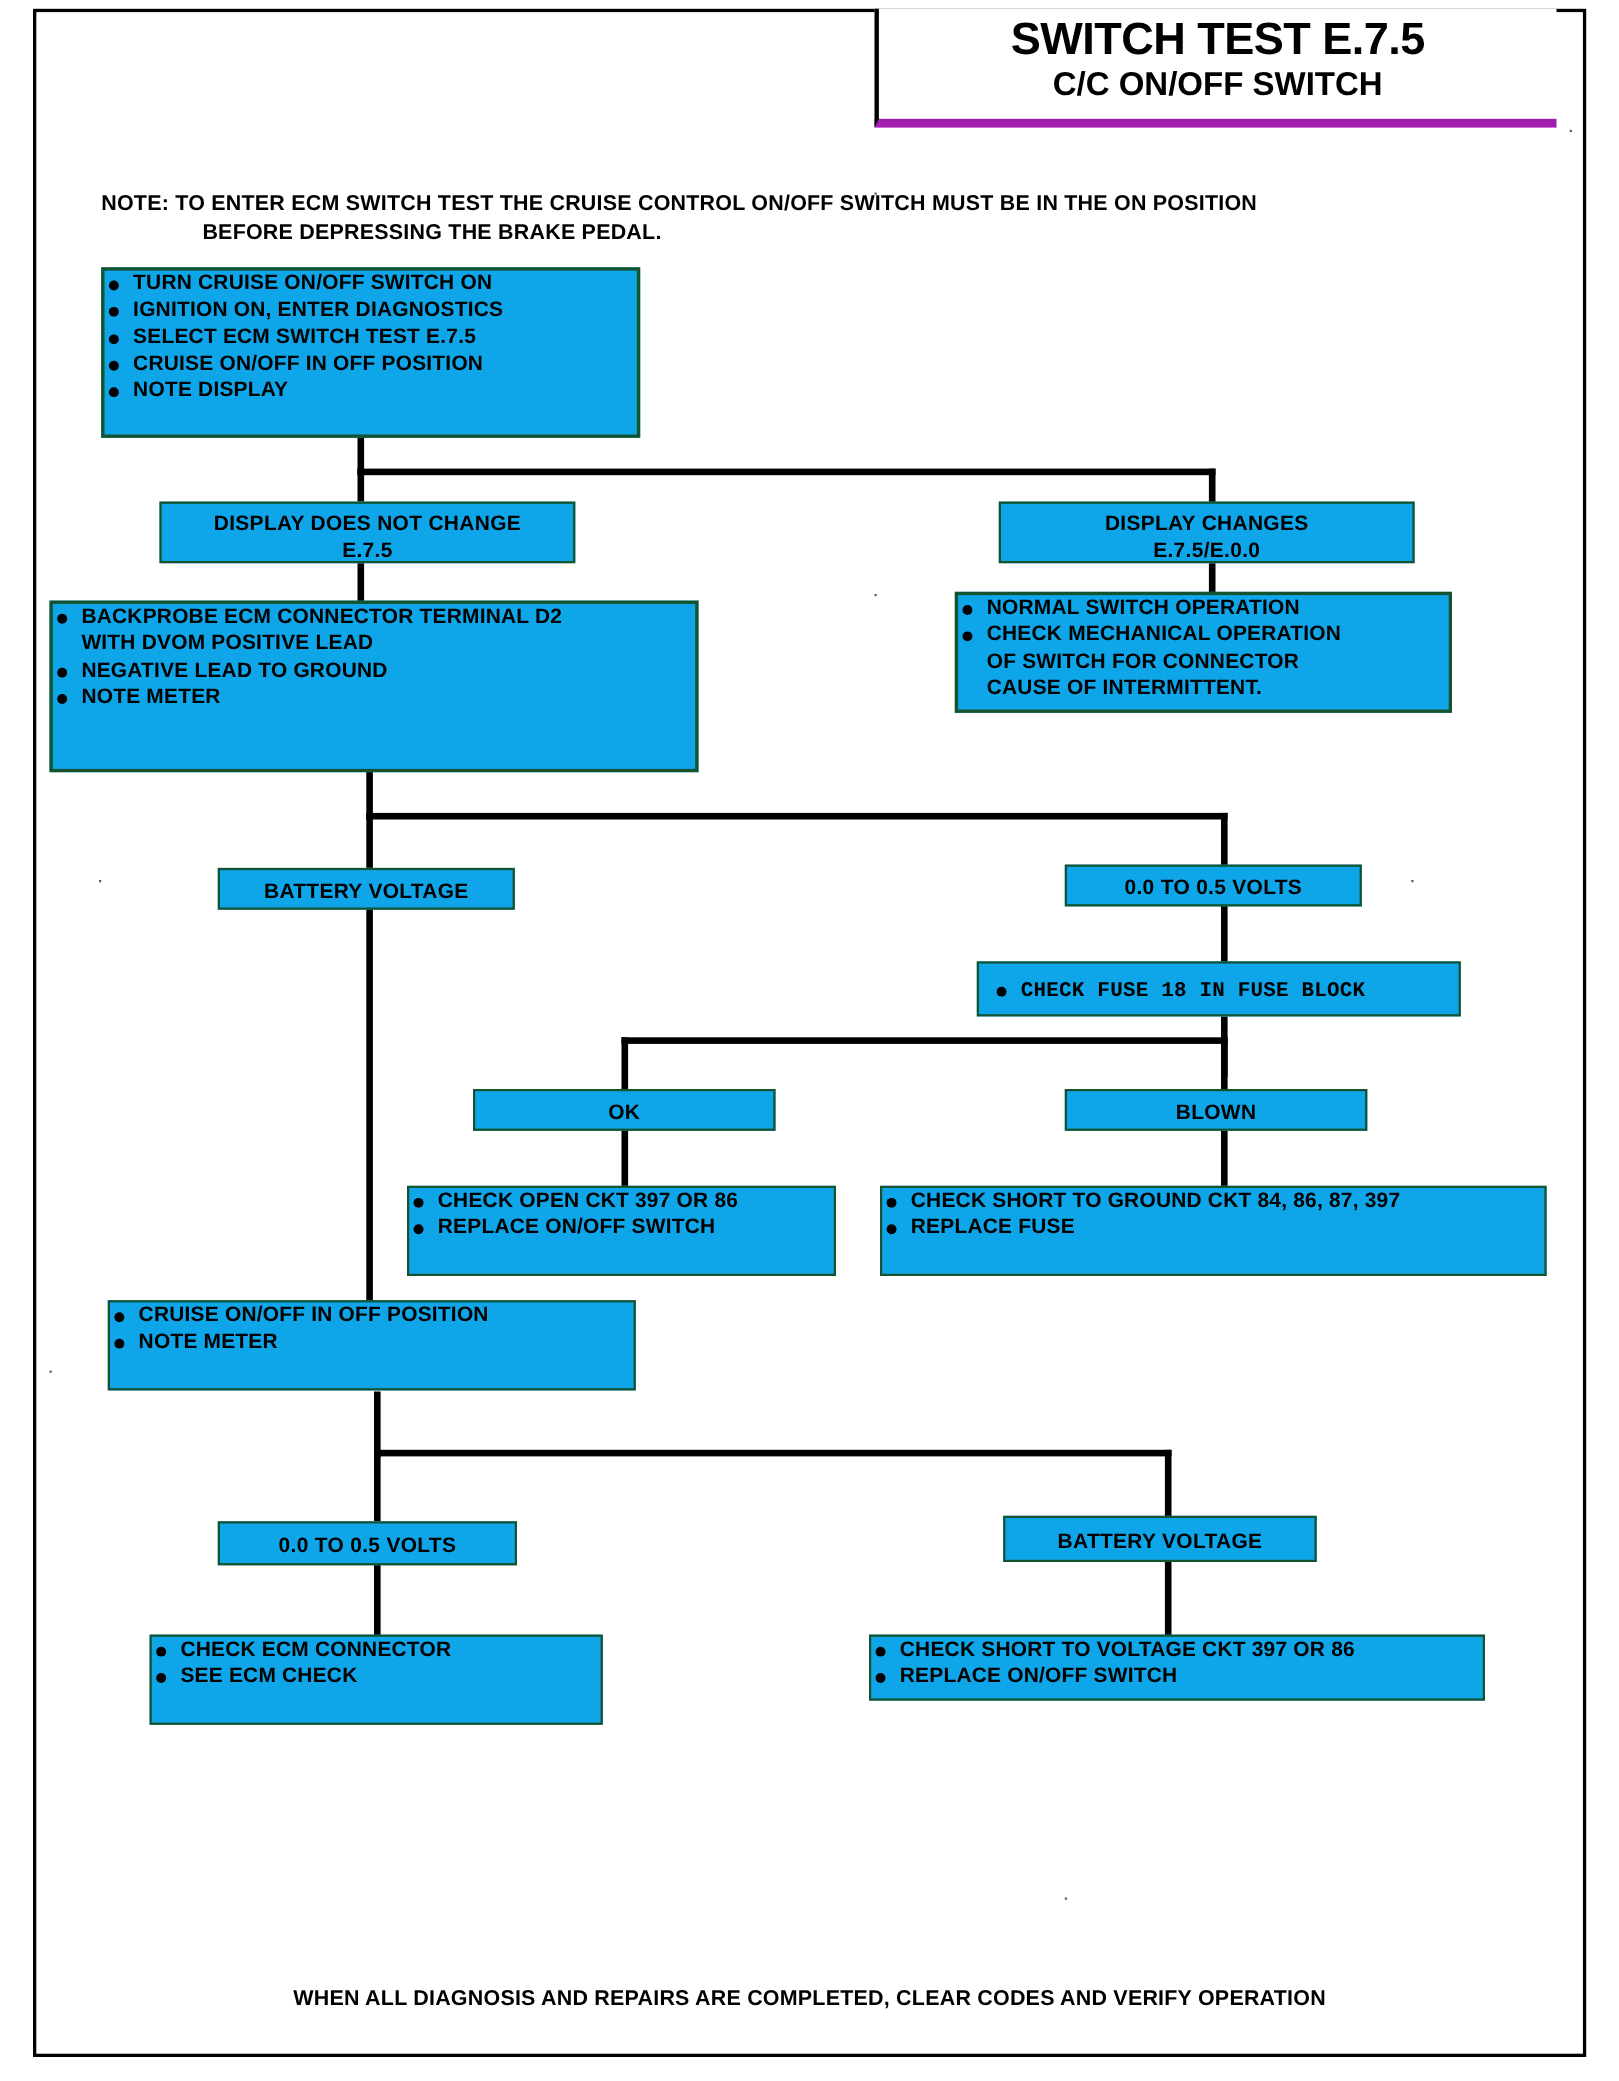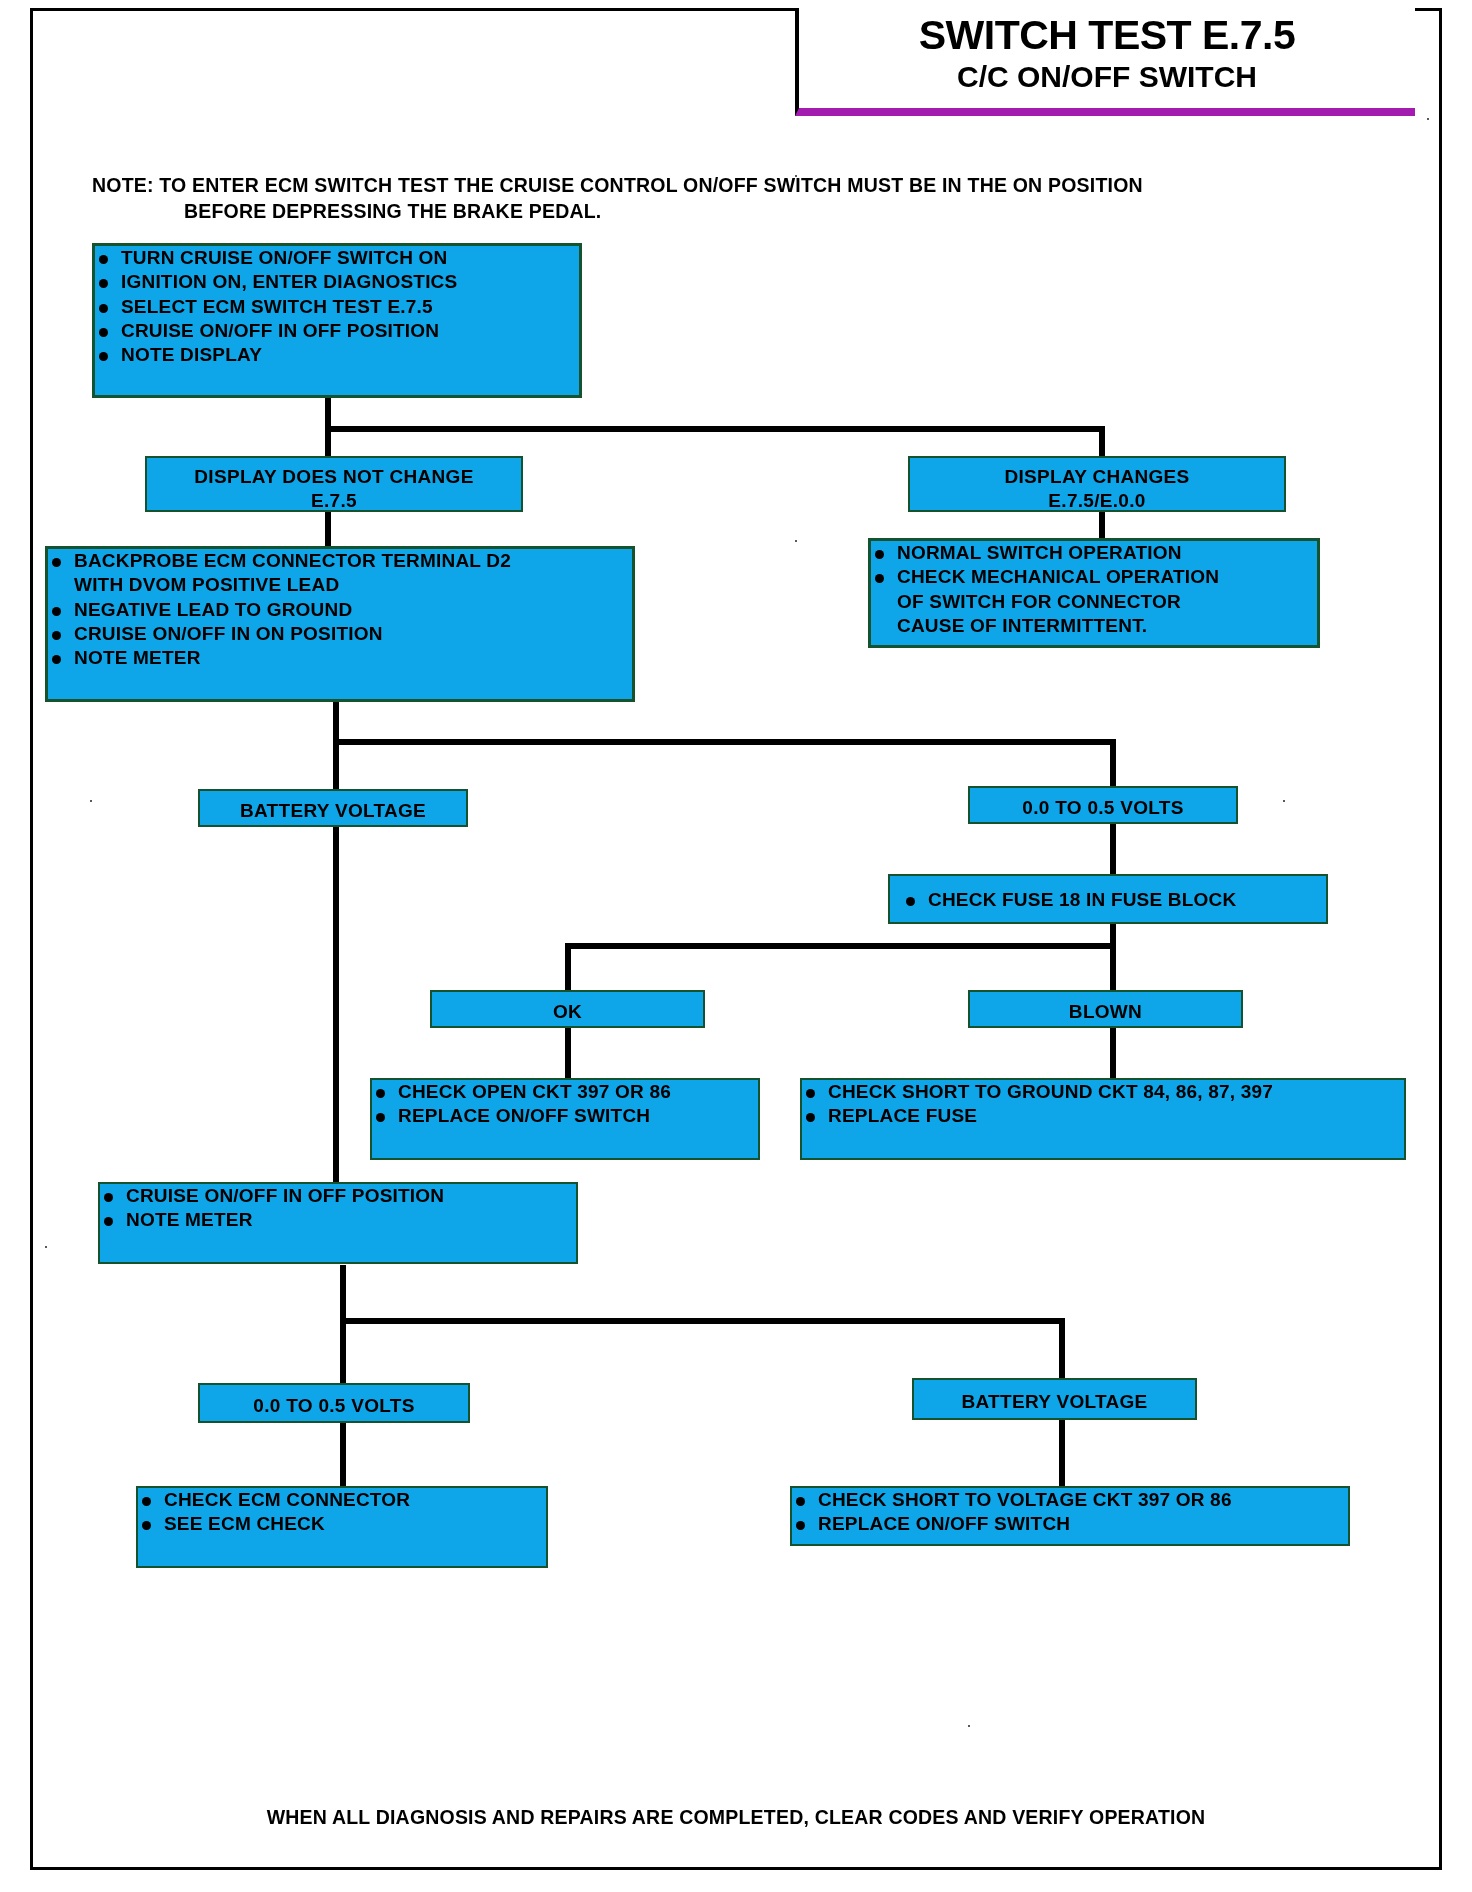--- a/index.html
+++ b/index.html
@@ -227,21 +227,20 @@
   <div class="box thin" style="left:908px; top:456px; width:378px; height:56px;">
     <div class="centered" style="padding-top:7px;">DISPLAY CHANGES</div>
     <div class="centered">E.7.5/E.0.0</div>
   </div>
 
   <div class="box" style="left:45px; top:546px; width:590px; height:156px;">
     <ul class="pad">
       <li>BACKPROBE ECM CONNECTOR TERMINAL D2</li>
       <li style="padding-left: 26px; list-style: none;" class="nobullet">WITH DVOM POSITIVE LEAD</li>
       <li>NEGATIVE LEAD TO GROUND</li>
-      <li>CRUISE ON/OFF IN ON POSITION</li>
       <li>NOTE METER</li>
     </ul>
   </div>
 
   <div class="box" style="left:868px; top:538px; width:452px; height:110px;">
     <ul class="pad">
       <li>NORMAL SWITCH OPERATION</li>
       <li>CHECK MECHANICAL OPERATION</li>
       <li class="nobullet" style="padding-left: 26px; list-style: none;">OF SWITCH  FOR CONNECTOR</li>
       <li class="nobullet" style="padding-left: 26px; list-style: none;">CAUSE OF INTERMITTENT.</li>
@@ -250,21 +249,21 @@
 
   <div class="box thin" style="left:198px; top:789px; width:270px; height:38px;">
     <div class="centered" style="padding-top:8px;">BATTERY VOLTAGE</div>
   </div>
 
   <div class="box thin" style="left:968px; top:786px; width:270px; height:38px;">
     <div class="centered" style="padding-top:8px;">0.0 TO 0.5 VOLTS</div>
   </div>
 
   <div class="box thin" style="left:888px; top:874px; width:440px; height:50px;">
-    <ul style="padding:12px 10px 1px 12px;">
+    <ul style="padding:12px 10px 1px 12px;font-family:Liberation Mono, monospace;">
       <li>CHECK FUSE 18 IN FUSE BLOCK</li>
     </ul>
   </div>
 
   <div class="box thin" style="left:430px; top:990px; width:275px; height:38px;">
     <div class="centered" style="padding-top:8px;">OK</div>
   </div>
 
   <div class="box thin" style="left:968px; top:990px; width:275px; height:38px;">
     <div class="centered" style="padding-top:8px;">BLOWN</div>

